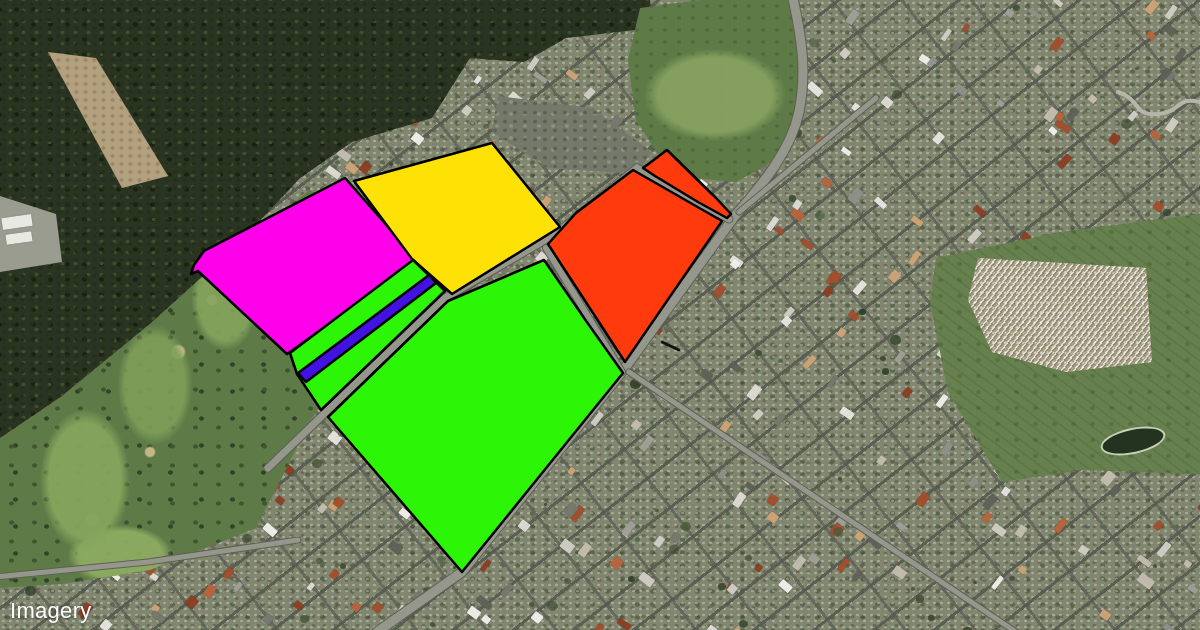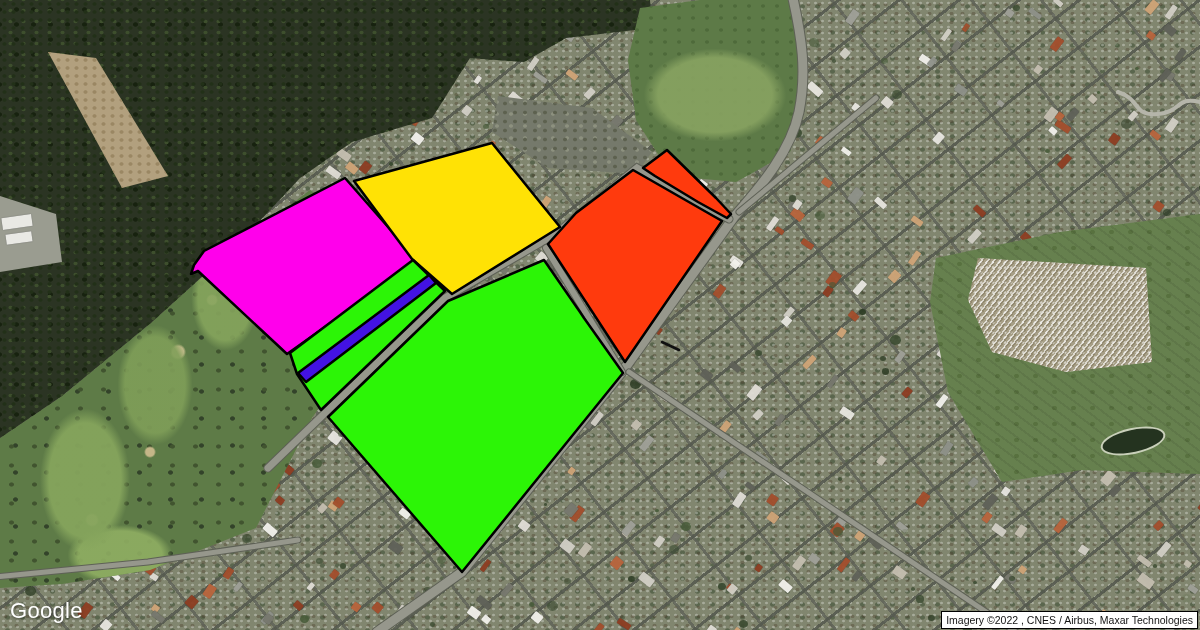--- a/index.html
+++ b/index.html
@@ -751,15 +751,14 @@
       <polygon points="345,178 418,261 287,354 198,271 191,274 194,265 204,251" fill="#FF00EB" stroke="#000000" stroke-width="2.5" stroke-linejoin="round" style="cursor:pointer;pointer-events:auto;"></polygon>
       <polygon points="492,143 560,227 452,294 412,259 354,181" fill="#FFE205" stroke="#000000" stroke-width="2.5" stroke-linejoin="round" style="cursor:pointer;pointer-events:auto;"></polygon>
       <polygon points="413,260 445,291 321,410 297,374 290,353" fill="#2CF506" stroke="#000000" stroke-width="2.5" stroke-linejoin="round" style="cursor:pointer;pointer-events:auto;"></polygon>
       <polygon points="429,275 436,283 306,382 298,373" fill="#4312E3" stroke="#000000" stroke-width="2.5" stroke-linejoin="round" style="cursor:pointer;pointer-events:auto;"></polygon>
       <polygon points="328,417 448,301 544,260 580,312 584,318 623,373 462,572" fill="#2CF506" stroke="#000000" stroke-width="2.5" stroke-linejoin="round" style="cursor:pointer;pointer-events:auto;"></polygon>
       <polygon points="633,170 722,221 625,362 548,244 576,213" fill="#FF3A0D" stroke="#000000" stroke-width="2.5" stroke-linejoin="round" style="cursor:pointer;pointer-events:auto;"></polygon>
       <polygon points="643,168 667,150 716,198 731,214 727,218 698,202 655,176" fill="#FF3A0D" stroke="#000000" stroke-width="2.5" stroke-linejoin="round" style="cursor:pointer;pointer-events:auto;"></polygon>
       <polyline points="662,342 679,350" fill="none" stroke="#101010" stroke-width="2.5" stroke-linecap="round"></polyline>
     </svg>
 
-  <div id="logo">Google</div>
-  <div id="attrib">Imagery ©2022 , CNES / Airbus, Maxar Technologies</div>
+  <div id="logo">Imagery</div>
 </div>
 
 </body></html>

